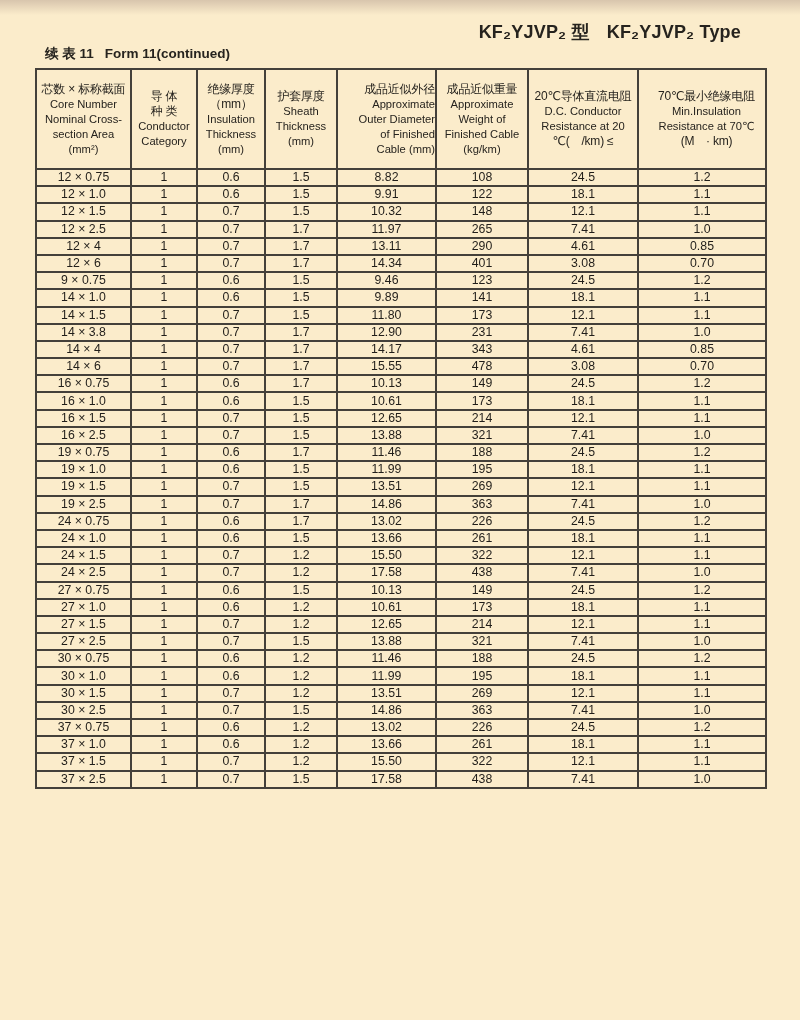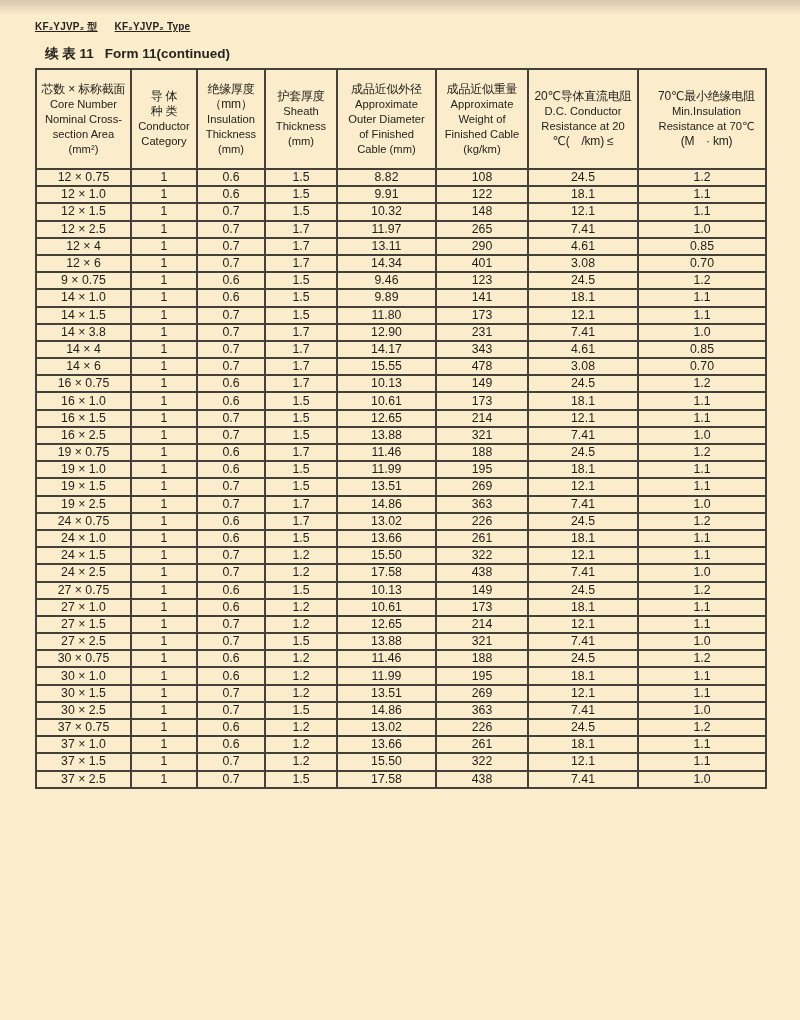--- a/index.html
+++ b/index.html
@@ -11,23 +11,23 @@
     font-family: "Liberation Sans", "DejaVu Sans", sans-serif;
     color: #26231e;
   }
   .top-shade {
     position: absolute; top: 0; left: 0;
     width: 800px; height: 15px;
     background: linear-gradient(180deg, #d8c5ad 0%, rgba(251,236,203,0) 100%);
   }
   .type-title {
     position: absolute; top: 20px; left: 35px; width: 706px;
-    font-size: 10px; font-weight: 700; letter-spacing: 0.2px;
+    text-align: right;
+    font-size: 18px; font-weight: 700; letter-spacing: 0.2px;
     white-space: nowrap;
-    text-decoration: underline;
   }
   .type-title .en { margin-left: 17px; }
   .caption {
     position: absolute; top: 45px; left: 45px;
     font-size: 13.5px; font-weight: 700;
     white-space: nowrap;
   }
   .caption .en { margin-left: 11px; }
   table.spec {
     position: absolute; left: 35px; top: 68px;
@@ -89,21 +89,21 @@
           <div class="hl en">Insulation</div>
           <div class="hl en">Thickness</div>
           <div class="hl en">(mm)</div>
         </th>
         <th style="width: 70px;">
           <div class="hl cn">护套厚度</div>
           <div class="hl en">Sheath</div>
           <div class="hl en">Thickness</div>
           <div class="hl en">(mm)</div>
         </th>
-        <th style="width: 97px;">
+        <th style="width: 97px; text-align: right;">
           <div class="hl cn">成品近似外径</div>
           <div class="hl en">Approximate</div>
           <div class="hl en">Outer Diameter</div>
           <div class="hl en">of Finished</div>
           <div class="hl en">Cable (mm)</div>
         </th>
         <th style="width: 90px; border-radius: 22px;">
           <div class="hl cn">成品近似重量</div>
           <div class="hl en">Approximate</div>
           <div class="hl en">Weight of</div>

